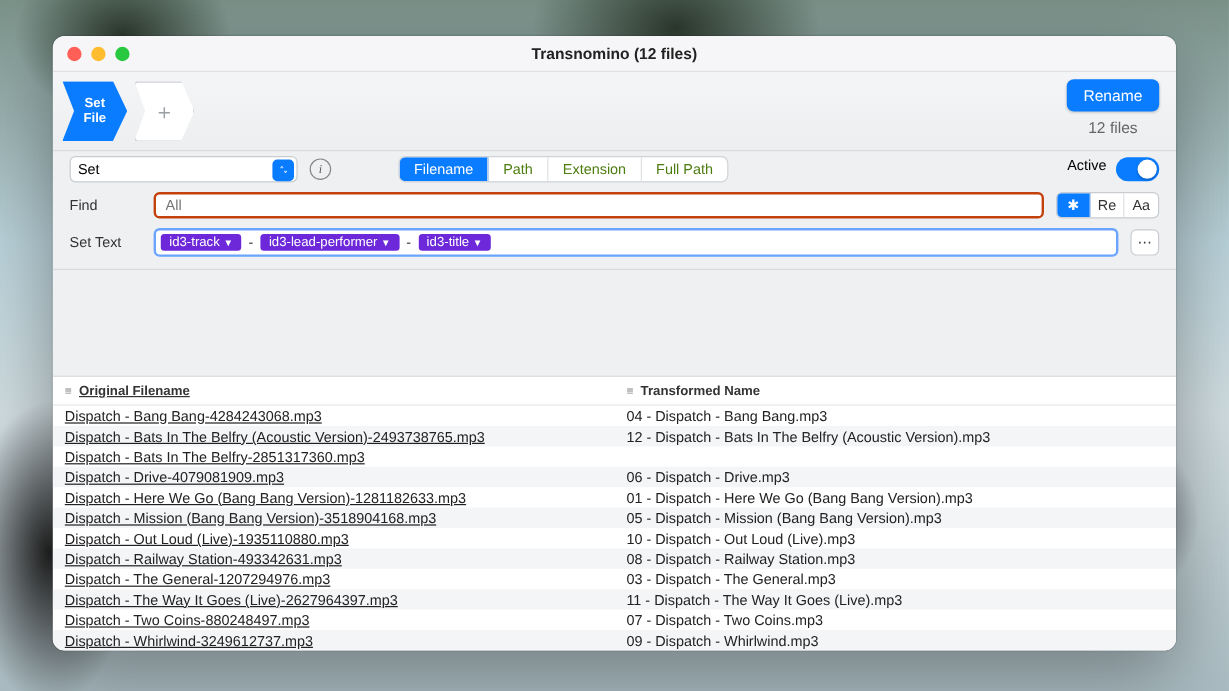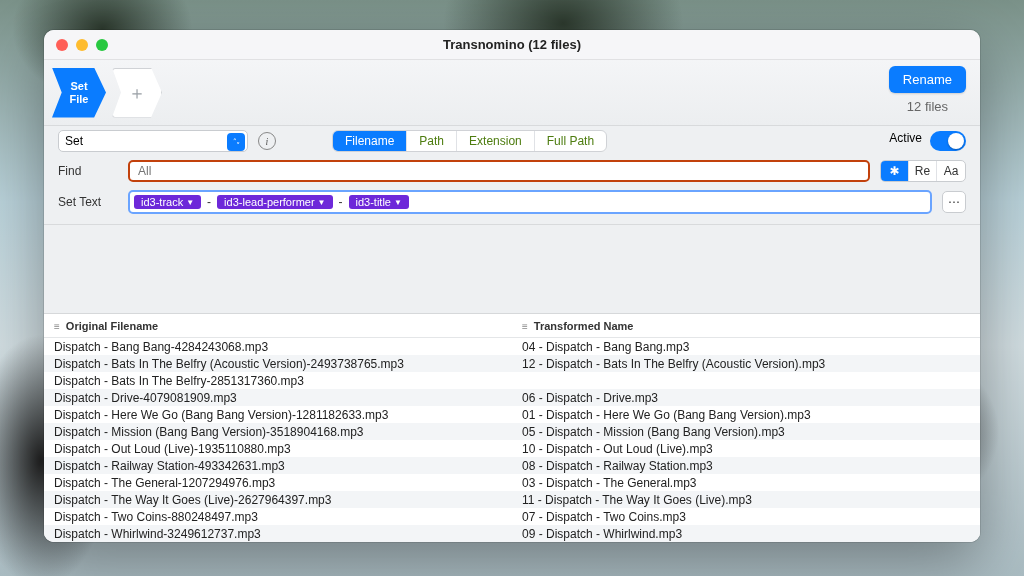--- a/index.html
+++ b/index.html
@@ -120,21 +120,21 @@
   .spacer { flex:1; background:#eef0f2;}
   .table {
     background:#fff; border-top:1px solid #d6d8da;
     flex-shrink:0;
   }
   .thead {
     display:flex; height:24px; align-items:center; border-bottom:1px solid #e4e6e8;
     font-size:11px; font-weight:600; color:#333;
   }
   .col { padding:0 10px;}
-  .col.c1{width:50%;}
+  .col.c1{width:50%;text-decoration:underline;}
   .col.c2{width:50%;}
   .sort-ic{display:inline-block; margin-right:6px; color:#888; font-size:10px;}
   .tbody .trow{ display:flex; height:17px; align-items:center; font-size:12px; color:#222;}
   .tbody .trow:nth-child(even){background:#f3f5f7;}
 </style>
 </head>
 <body>
 
 <div class="macos-bg"></div>
 

